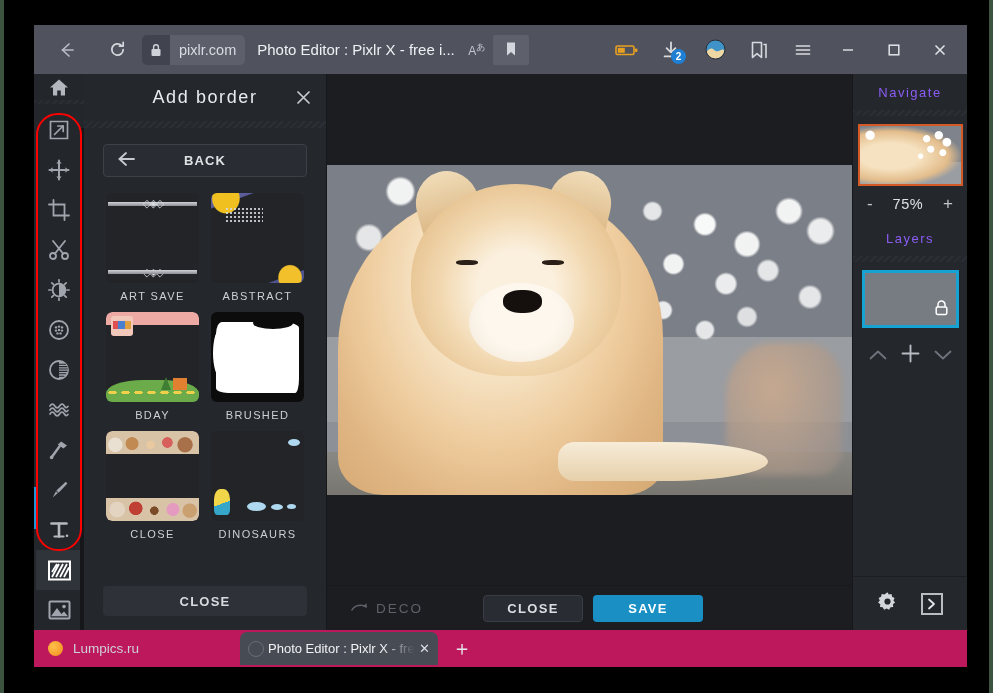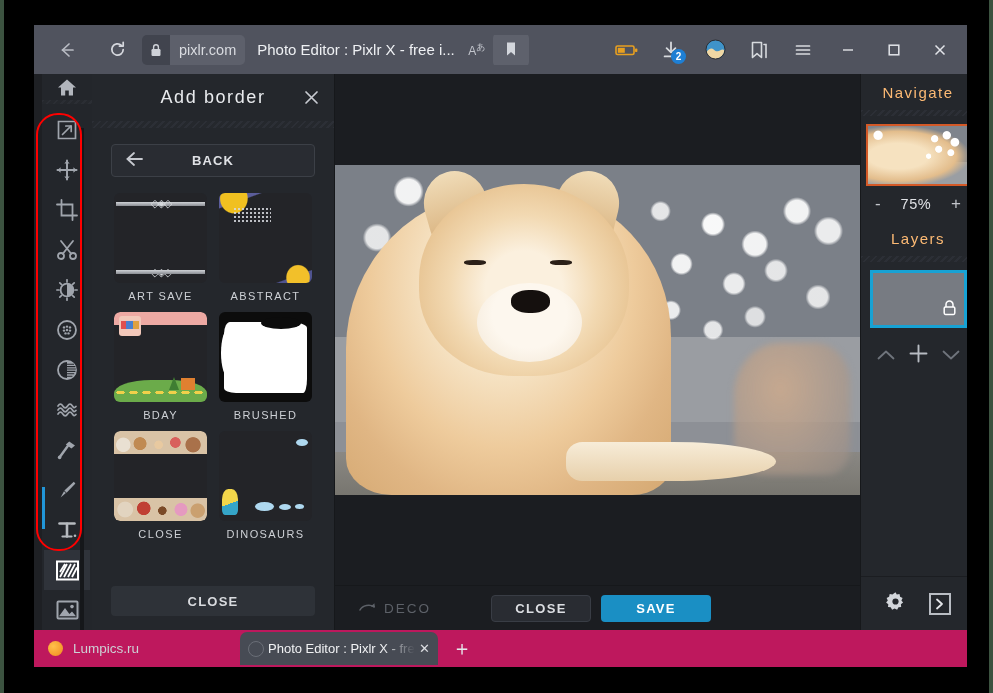--- a/index.html
+++ b/index.html
@@ -123,21 +123,20 @@
     color: #e2e4e9;
   }
 
   
   #app {
     flex: 1 1 auto;
     display: flex;
     position: relative;
     background: #1e2024;
     overflow: hidden;
-    padding-left: 8px;
   }
 
   
   #tool-rail {
     width: 50px;
     background: #23262b;
     display: flex; flex-direction: column; align-items: center;
     position: relative;
     flex: 0 0 50px;
   }
@@ -473,21 +472,21 @@
   #right-bar {
     width: 115px;
     background: #24272c;
     flex: 0 0 115px;
     display: flex; flex-direction: column;
     border-left: 1px solid #16181b;
   }
   .rb-title {
     height: 36px;
     display:flex; align-items:center; justify-content:center;
-    color:#fdba74; font-size:15px; letter-spacing:1.5px;
+    color:#8b5cf6; font-size:13px; letter-spacing:1.5px;
   }
   .rb-sep {
     height: 6px;
     background: repeating-linear-gradient(135deg,#2c2f36 0 2px,#25282d 2px 5px);
   }
   #nav-thumb {
     margin: 8px auto 0 auto;
     width: 105px; height: 62px;
     border: 2px solid #d35927;
     position: relative; overflow: hidden;

